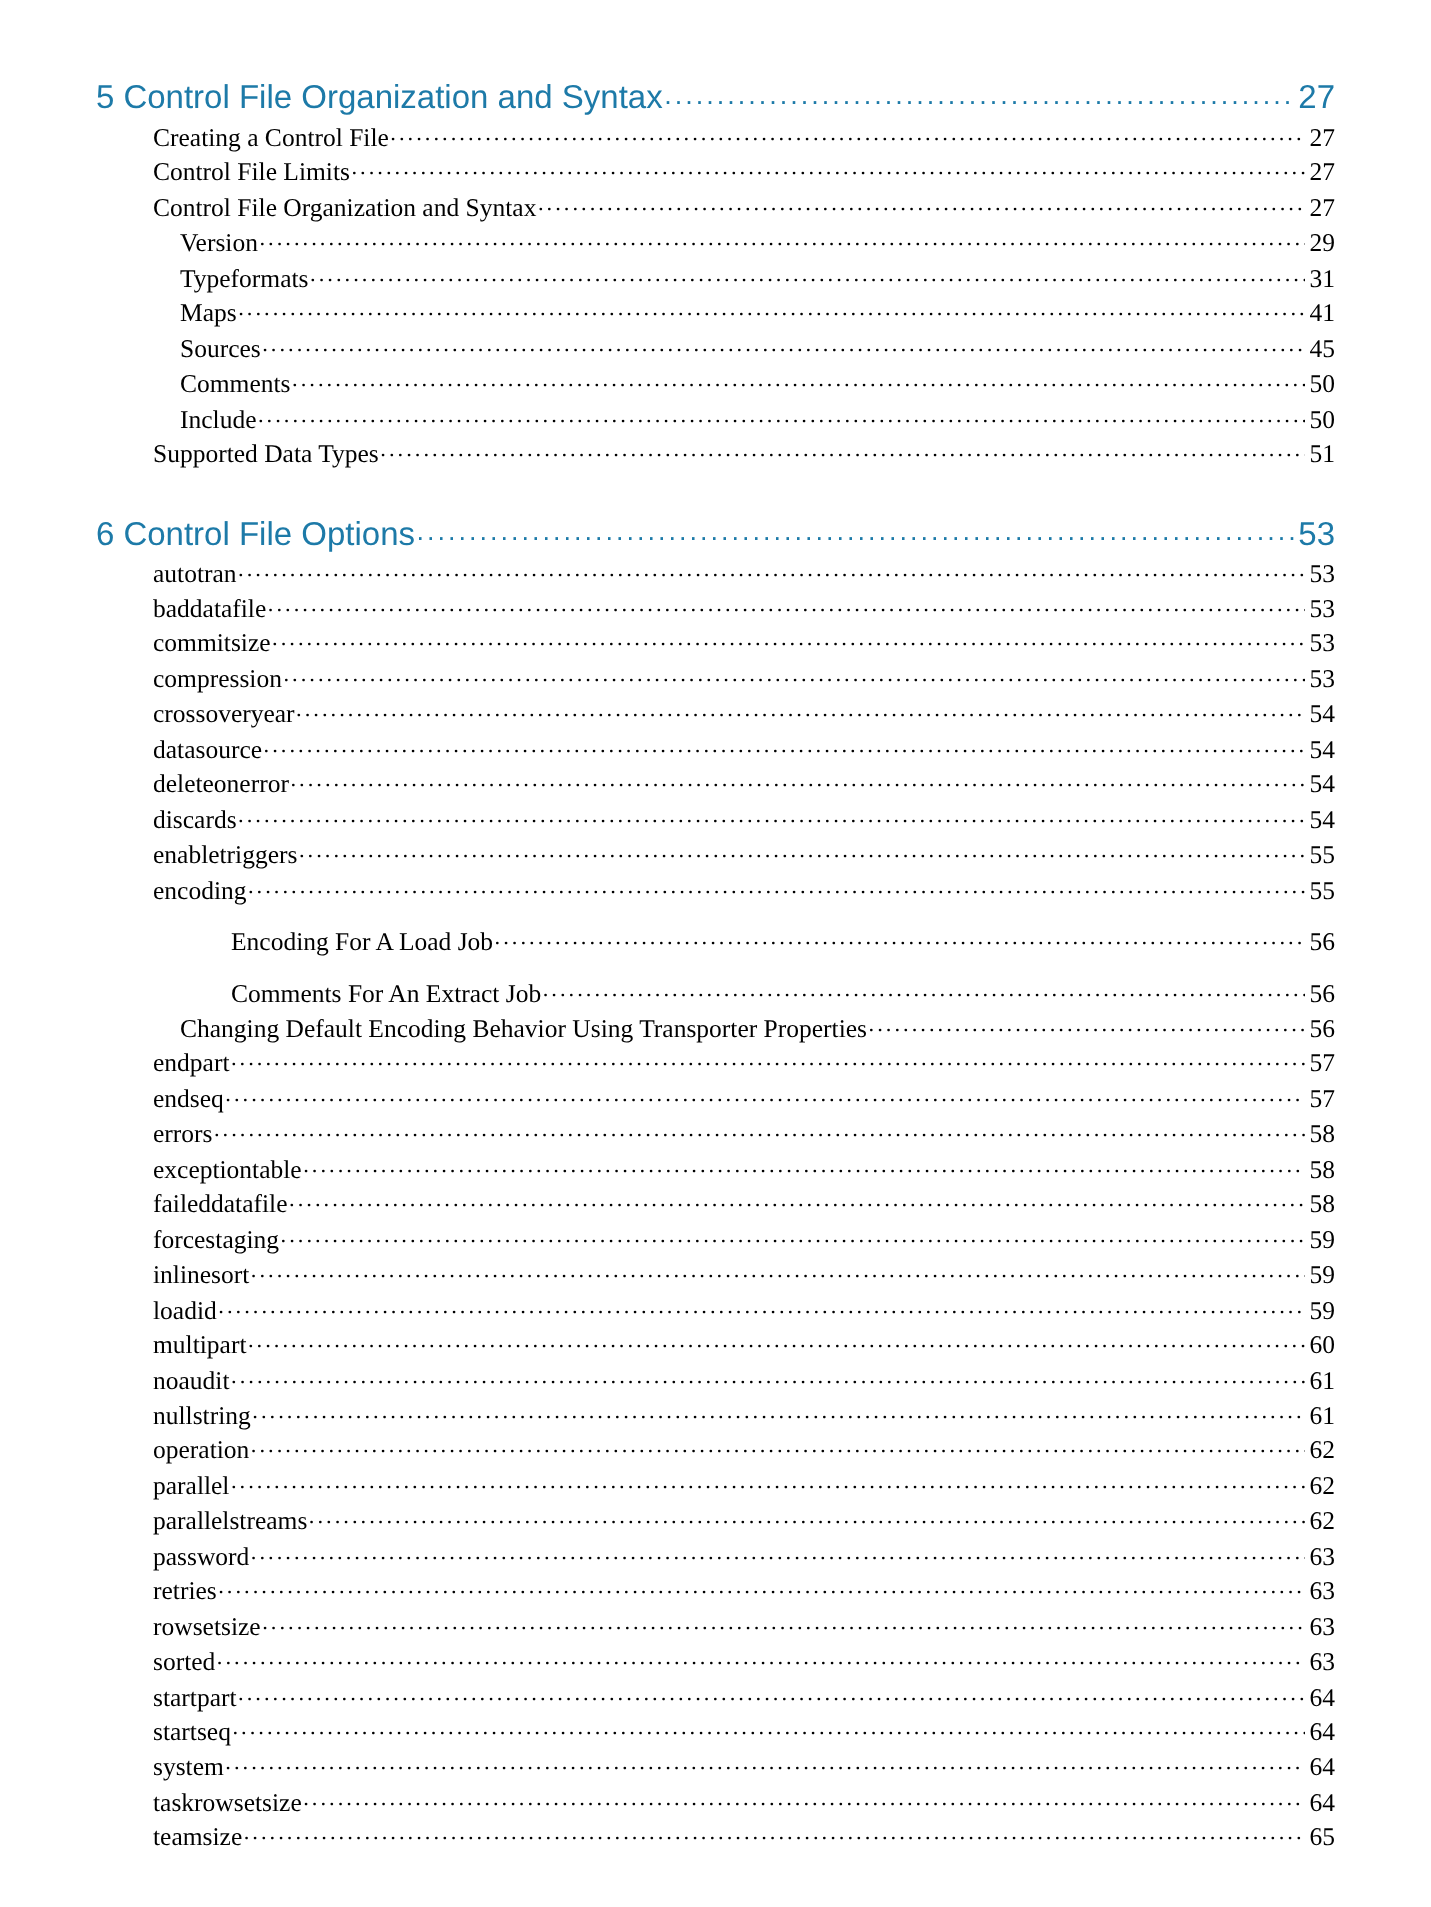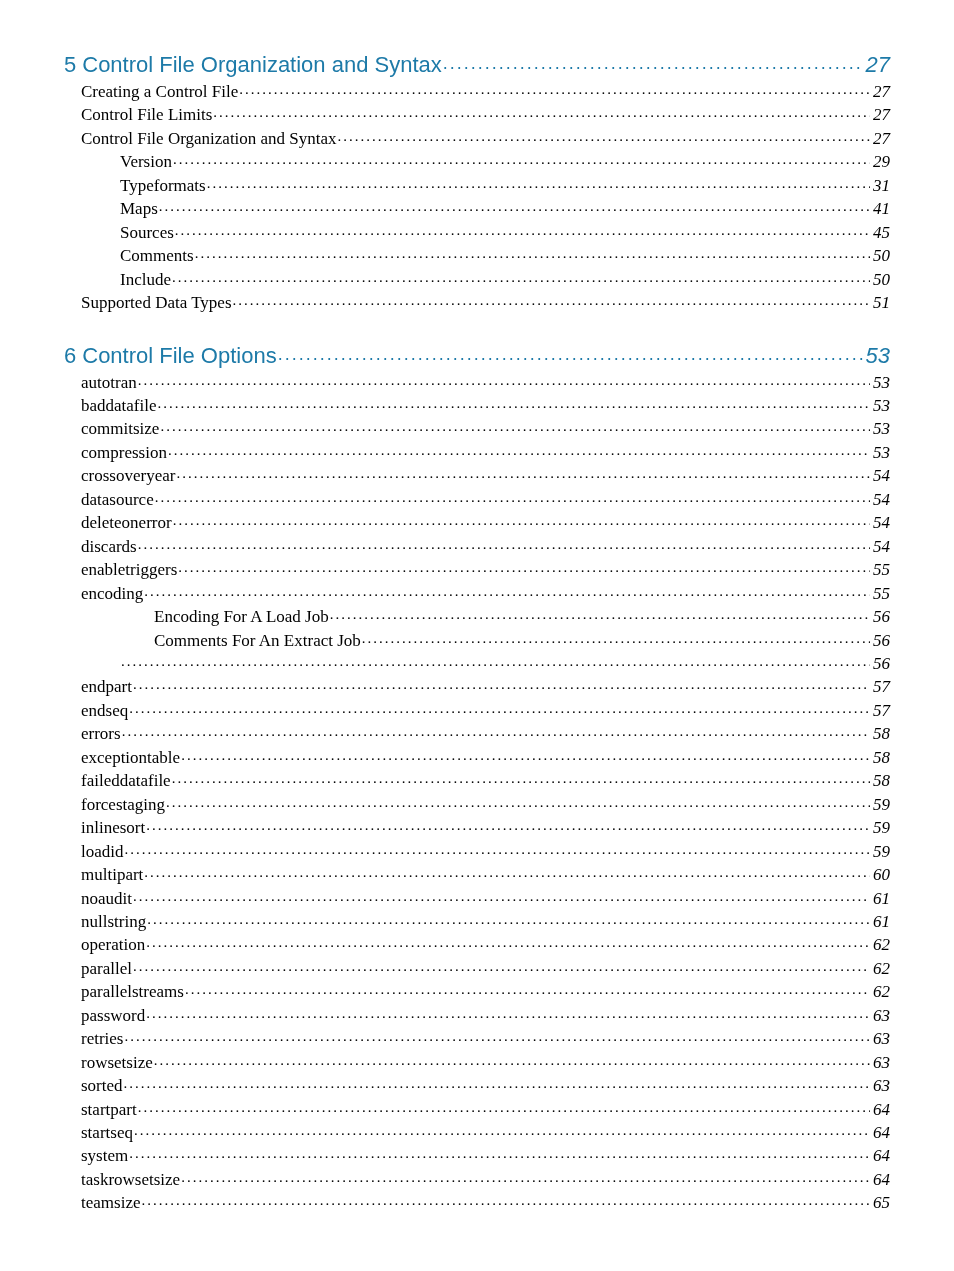--- a/index.html
+++ b/index.html
@@ -21,23 +21,23 @@
   .chapter {
     color: #1d7aa8;
     font-family: "Century Gothic", "Avant Garde", "Futura", sans-serif;
     font-size: 22px;
     margin-top: 26px;
     margin-bottom: 2px;
   }
   .chapter .num {
     margin-right: 6px;
   }
-  .sub1 { font-size: 17px; margin-left: 17px; line-height: 1.38; }
+  .sub1 { font-size: 17px; margin-left: 38px; line-height: 1.38; }
   .sub2 { font-size: 17px; margin-left: 56px; line-height: 1.38; }
-  .sub3 { font-size: 17px; margin-left: 90px; line-height: 1.38; }
+  .sub3 { font-size: 17px; margin-left: 90px; line-height: 1.38; margin-top: 11px; }
   .leader {
     flex: 1 1 auto;
     overflow: hidden;
     position: relative;
     height: 1em;
     margin: 0 1px;
   }
   .leader::after {
     content: "....................................................................................................................................................................................................................................................................................................................................";
     position: absolute;
@@ -49,21 +49,20 @@
     line-height: 1;
   }
   .chapter .leader::after {
     color: #1d7aa8;
     font-size: 18px;
   }
   .pg {
     flex: 0 0 auto;
     text-align: left;
     padding-left: 2px;
-    font-style: italic;
   }
 </style>
 </head>
 <body>
 
 <div class="page">
   <div id="toc">
       <div class="row chapter">
         <span class="num">5</span>
         <span>Control File Organization and Syntax</span>
@@ -180,20 +179,21 @@
         <span>Encoding For A Load Job</span>
         <span class="leader"></span>
         <span class="pg">56</span>
       </div>
       <div class="row sub3">
         <span>Comments For An Extract Job</span>
         <span class="leader"></span>
         <span class="pg">56</span>
       </div>
       <div class="row sub2">
+        <span>Changing Default Encoding Behavior Using Transporter Properties</span>
         <span class="leader"></span>
         <span class="pg">56</span>
       </div>
       <div class="row sub1">
         <span>endpart</span>
         <span class="leader"></span>
         <span class="pg">57</span>
       </div>
       <div class="row sub1">
         <span>endseq</span>

